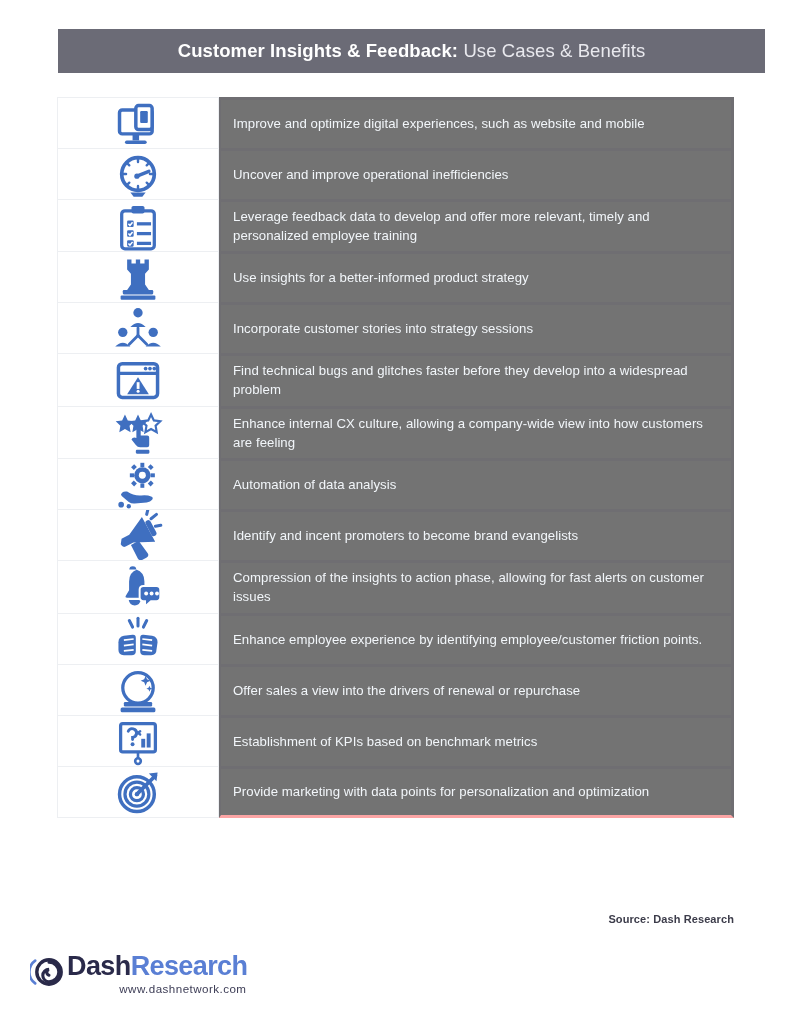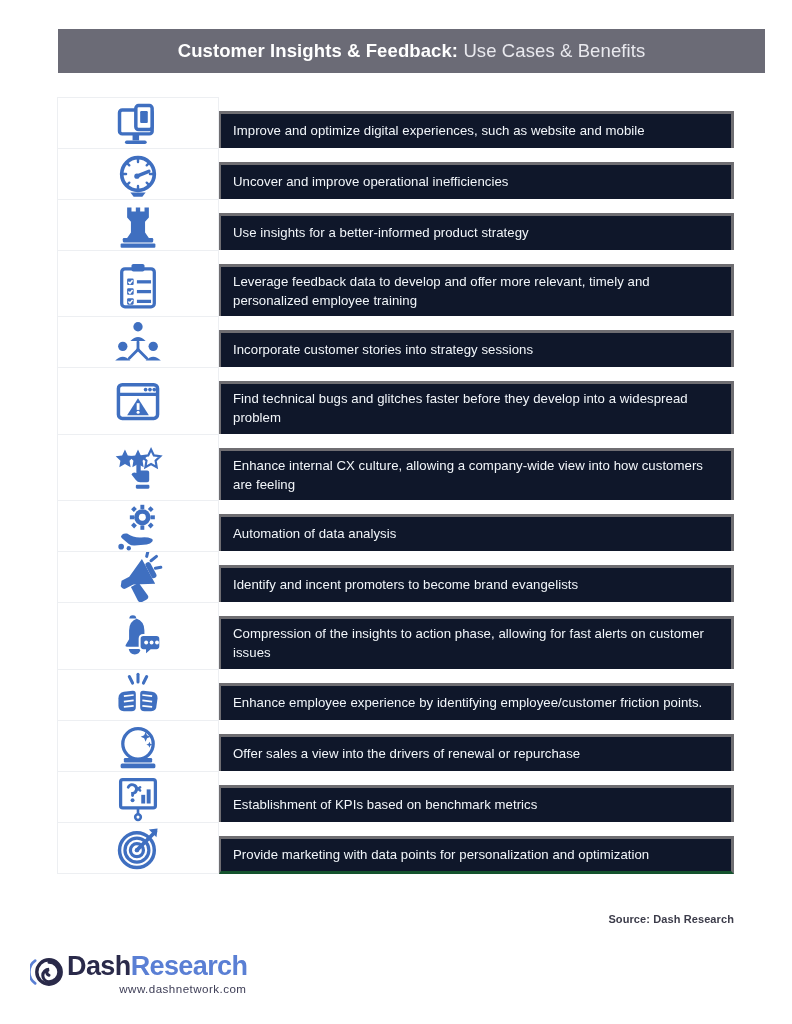--- a/index.html
+++ b/index.html
@@ -66,32 +66,31 @@
     box-sizing: border-box;
     display: flex;
     align-items: center;
     justify-content: center;
   }
   .row:last-child .icon-cell {
     border-bottom: 1px solid #EDEFF2;
   }
   .text-cell {
     flex: 1 1 auto;
-    background: #0f172a;
+    background: #737373;
     border-top: 3px solid #6F6E72;
     border-left: 2px solid #6F6E72;
     border-right: 3px solid #6F6E72;
     box-sizing: border-box;
     display: flex;
     align-items: center;
     padding: 6px 14px 6px 12px;
-    margin-top: 14px;
   }
   .row:last-child .text-cell {
-    border-bottom: 3px solid #14532d;
+    border-bottom: 3px solid #fca5a5;
   }
   .text-cell .label {
     color: #F2F6FA;
     font-size: 13.2px;
     line-height: 1.42;
     letter-spacing: 0.05px;
   }
 
   .icon-svg {
     display: block;
@@ -190,54 +189,54 @@
         </span>
       </div>
       <div class="text-cell">
         <span class="label">Uncover and improve operational inefficiencies</span>
       </div>
     </div>
     <div class="row">
       <div class="icon-cell">
         <span>
           <svg class="icon-svg" width="50" height="50" viewBox="-2 -2 46 46">
-    <path d="M11 5 h4 v3.5 h4 V5 h4 v3.5 h4 V5 h4 v9 l-3.5 4 v10 l3.5 5 H11 l3.5 -5 V18 L11 14 Z" fill="#3F6FC0"></path>
-    <rect x="7" y="33" width="28" height="4" rx="1" fill="#3F6FC0"></rect>
-    <rect x="5" y="38" width="32" height="4" rx="1" fill="#3F6FC0"></rect>
-          </svg>
-        </span>
-      </div>
-      <div class="text-cell">
-        <span class="label">Use insights for a better-informed product strategy</span>
-      </div>
-    </div>
-    <div class="row">
-      <div class="icon-cell">
-        <span>
-          <svg class="icon-svg" width="50" height="50" viewBox="-2 -2 46 46">
     <rect x="6" y="7" width="30" height="35" rx="3" fill="none" stroke="#3F6FC0" stroke-width="3"></rect>
     <rect x="15" y="2.5" width="12" height="7" rx="1.8" fill="#3F6FC0"></rect>
     <g fill="#3F6FC0">
       <rect x="11" y="16" width="6" height="6" rx="1"></rect>
               <rect x="20" y="17.5" width="13" height="3"></rect>
       <rect x="11" y="25" width="6" height="6" rx="1"></rect>
               <rect x="20" y="26.5" width="13" height="3"></rect>
       <rect x="11" y="34" width="6" height="6" rx="1"></rect>
               <rect x="20" y="35.5" width="13" height="3"></rect>
     </g>
     <g stroke="#fff" stroke-width="1.4" fill="none">
       <path d="M12.2 19 l1.4 1.6 l2.4 -3"></path>
               <path d="M12.2 28 l1.4 1.6 l2.4 -3"></path>
               <path d="M12.2 37 l1.4 1.6 l2.4 -3"></path>
     </g>
           </svg>
         </span>
       </div>
       <div class="text-cell">
         <span class="label">Leverage feedback data to develop and offer more relevant, timely and personalized employee training</span>
+      </div>
+    </div>
+    <div class="row">
+      <div class="icon-cell">
+        <span>
+          <svg class="icon-svg" width="50" height="50" viewBox="-2 -2 46 46">
+    <path d="M11 5 h4 v3.5 h4 V5 h4 v3.5 h4 V5 h4 v9 l-3.5 4 v10 l3.5 5 H11 l3.5 -5 V18 L11 14 Z" fill="#3F6FC0"></path>
+    <rect x="7" y="33" width="28" height="4" rx="1" fill="#3F6FC0"></rect>
+    <rect x="5" y="38" width="32" height="4" rx="1" fill="#3F6FC0"></rect>
+          </svg>
+        </span>
+      </div>
+      <div class="text-cell">
+        <span class="label">Use insights for a better-informed product strategy</span>
       </div>
     </div>
     <div class="row">
       <div class="icon-cell">
         <span>
           <svg class="icon-svg" width="50" height="50" viewBox="-2 -2 46 46">
     <circle cx="21" cy="7" r="4.3" fill="#3F6FC0"></circle>
     <path d="M14 20 q7 -7 14 0 z" fill="#3F6FC0"></path>
     <circle cx="7" cy="25" r="4.3" fill="#3F6FC0"></circle>
     <path d="M0 38 q7 -7 14 0 z" fill="#3F6FC0"></path>

